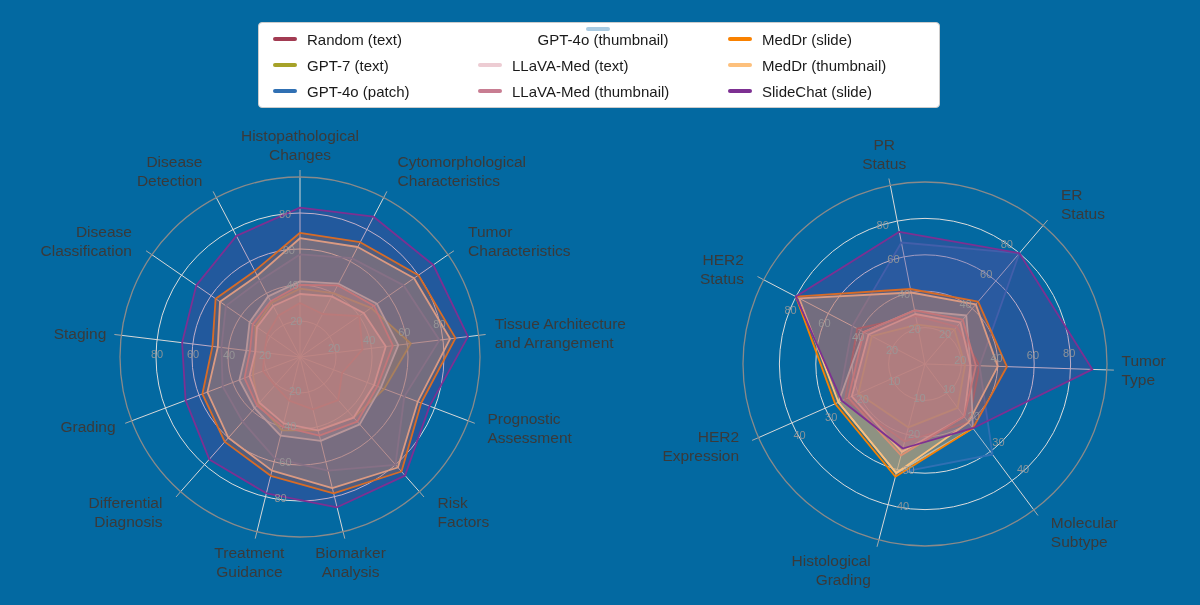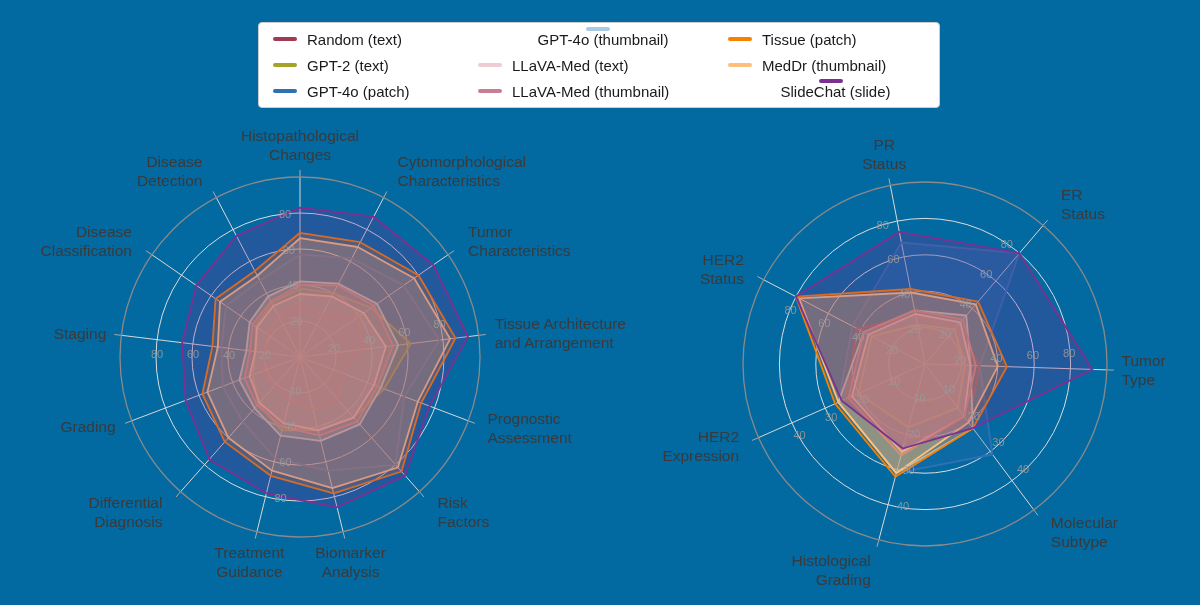--- a/index.html
+++ b/index.html
@@ -25,47 +25,47 @@
 <body>
 
 <div id="figure">
   <div id="legend-box">
       <div class="legend-item" style="grid-area: 1 / 1;">
         <span class="legend-swatch" style="background: rgb(162, 59, 82);"></span>
         <span class="legend-label">Random (text)</span>
       </div>
       <div class="legend-item" style="grid-area: 2 / 1;">
         <span class="legend-swatch" style="background: rgb(166, 162, 41);"></span>
-        <span class="legend-label">GPT-2 (text)</span>
+        <span class="legend-label">GPT-7 (text)</span>
       </div>
       <div class="legend-item" style="grid-area: 3 / 1;">
         <span class="legend-swatch" style="background: rgb(48, 112, 179);"></span>
         <span class="legend-label">GPT-4o (patch)</span>
       </div>
       <div class="legend-item" style="grid-area: 1 / 2; flex-direction: column;">
         <span class="legend-swatch" style="background: rgb(169, 203, 226);"></span>
         <span class="legend-label">GPT-4o (thumbnail)</span>
       </div>
       <div class="legend-item" style="grid-area: 2 / 2;">
         <span class="legend-swatch" style="background: rgb(237, 204, 211);"></span>
         <span class="legend-label">LLaVA-Med (text)</span>
       </div>
       <div class="legend-item" style="grid-area: 3 / 2;">
         <span class="legend-swatch" style="background: rgb(200, 125, 146);"></span>
         <span class="legend-label">LLaVA-Med (thumbnail)</span>
       </div>
       <div class="legend-item" style="grid-area: 1 / 3;">
         <span class="legend-swatch" style="background: rgb(249, 129, 0);"></span>
-        <span class="legend-label">Tissue (patch)</span>
+        <span class="legend-label">MedDr (slide)</span>
       </div>
       <div class="legend-item" style="grid-area: 2 / 3;">
         <span class="legend-swatch" style="background: rgb(253, 192, 124);"></span>
         <span class="legend-label">MedDr (thumbnail)</span>
       </div>
-      <div class="legend-item" style="grid-area: 3 / 3; flex-direction: column;">
+      <div class="legend-item" style="grid-area: 3 / 3;">
         <span class="legend-swatch" style="background: rgb(125, 48, 146);"></span>
         <span class="legend-label">SlideChat (slide)</span>
       </div>
     </div>
   <svg id="charts" width="1200" height="605" viewBox="0 0 1200 605" style="position:absolute;left:0;top:0;">
       <g>
         <circle cx="300" cy="357" r="36" fill="none" stroke="#dcdcdc" stroke-width="1"></circle>
         <circle cx="300" cy="357" r="72" fill="none" stroke="#dcdcdc" stroke-width="1"></circle>
         <circle cx="300" cy="357" r="108" fill="none" stroke="#dcdcdc" stroke-width="1"></circle>
         <circle cx="300" cy="357" r="144" fill="none" stroke="#dcdcdc" stroke-width="1"></circle>

